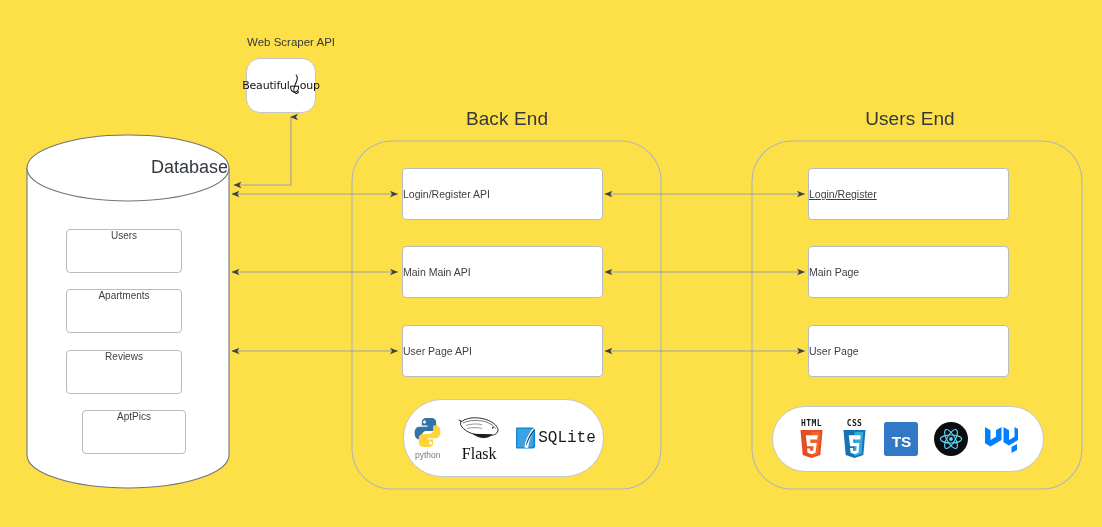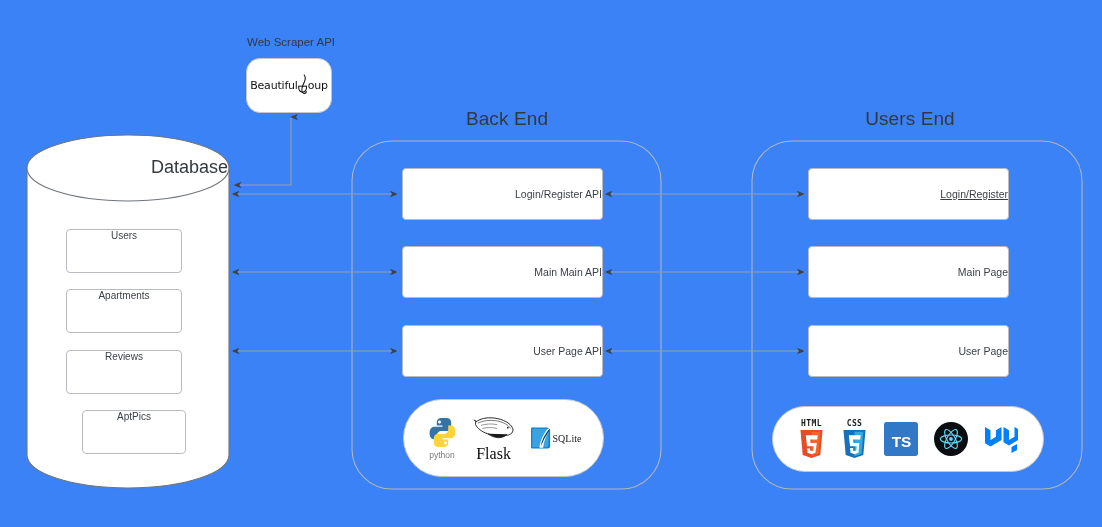--- a/index.html
+++ b/index.html
@@ -8,21 +8,21 @@
     background: #ffffff;
   }
   body {
     font-family: "Liberation Sans", sans-serif;
     color: #2b2f35;
   }
   #canvas {
     position: relative;
     width: 1102px;
     height: 527px;
-    background: #3b82f6;
+    background: #fde047;
     overflow: hidden;
   }
   .svg-layer {
     position: absolute;
     left: 0;
     top: 0;
     width: 1102px;
     height: 527px;
     pointer-events: none;
   }
@@ -48,21 +48,21 @@
     white-space: nowrap;
     text-align: right;
   }
   .node-box {
     position: absolute;
     border: 1px solid #b8bcc2;
     border-radius: 4px;
     background: #ffffff;
     display: flex;
     align-items: center;
-    justify-content: flex-end;
+    justify-content: flex-start;
     font-size: 10.5px;
     color: #3a3f46;
     box-sizing: border-box;
   }
   .db-table-box {
     position: absolute;
     border: 1px solid #b8bcc2;
     border-radius: 4px;
     background: #ffffff;
     display: flex;
@@ -144,21 +144,21 @@
     <line x1="232" y1="272" x2="398" y2="272" stroke="#9aa0a8" stroke-width="1.1" marker-start="url(#arrowL)" marker-end="url(#arrowR)"></line>
     <line x1="232" y1="351" x2="398" y2="351" stroke="#9aa0a8" stroke-width="1.1" marker-start="url(#arrowL)" marker-end="url(#arrowR)"></line>
 
     <line x1="605" y1="194" x2="805" y2="194" stroke="#9aa0a8" stroke-width="1.1" marker-start="url(#arrowL)" marker-end="url(#arrowR)"></line>
     <line x1="605" y1="272" x2="805" y2="272" stroke="#9aa0a8" stroke-width="1.1" marker-start="url(#arrowL)" marker-end="url(#arrowR)"></line>
     <line x1="605" y1="351" x2="805" y2="351" stroke="#9aa0a8" stroke-width="1.1" marker-start="url(#arrowL)" marker-end="url(#arrowR)"></line>
   </svg>
 
   <div class="scraper-title" style="left:231px; top:36px; width:120px;">Web Scraper API</div>
 
-  <div class="scraper-pill" style="left:246px; top:58px; width:86px; height:55px;">
+  <div class="scraper-pill" style="left:246px; top:58px; width:70px; height:55px;">
     <span class="bs-logo">
       <span>Beautiful</span>
       <svg width="11" height="24" viewBox="0 0 11 24" style="margin:0 -0.5px;">
         <path d="M7.2,1 C7.2,1 8.6,2.6 8.2,5.2 C7.9,7.4 6.6,9.4 5.6,12.2 C4.6,15 4.4,17.6 6.0,18.9 C7.3,20 9.2,19.4 9.3,17.6" fill="none" stroke="#111111" stroke-width="1.05" stroke-linecap="round"></path>
         <path d="M1.6,12.2 L9.6,12.2" stroke="#111111" stroke-width="1.0" stroke-linecap="round"></path>
         <path d="M1.6,12.2 C1.6,15.9 3.2,18.1 5.6,18.1 C8.0,18.1 9.6,15.9 9.6,12.2" fill="none" stroke="#111111" stroke-width="1.05"></path>
       </svg>
       <span>oup</span>
     </span>
   </div>
@@ -214,21 +214,21 @@
         <span style="font-family:'Liberation Serif',serif; font-size:16px; color:#0d0d0d; line-height:1;">Flask</span>
       </div>
 
       <div class="logo" style="gap:0px;">
         <svg width="26" height="26" viewBox="0 0 64 64">
           <path d="M8,6 L44,6 C48,6 52,10 52,14 L52,52 C52,56 48,58 44,58 L8,58 C6,58 5,57 5,54 L5,10 C5,7 6,6 8,6 Z" fill="#0F80CC"></path>
           <path d="M10,9 L42,9 C45,9 48,12 48,15 L48,50 C48,53 45,55 42,55 L10,55 C9,55 8,54 8,52 L8,12 C8,10 9,9 10,9 Z" fill="#3AA3E3"></path>
           <path d="M47,8 C40,16 33,28 29,40 C27,46 26,52 26,56 L35,56 C36,44 41,26 52,12 Z" fill="#ffffff"></path>
           <path d="M50,10 C42,19 35,31 31,43 L29,52 L33,44 C38,32 45,20 52,12 Z" fill="#003B57"></path>
         </svg>
-        <span style="font-family:Liberation Serif, serif; font-size:10px; color:#1a1a1a; margin-left:-2px;">SQLite</span>
+        <span style="font-family:Liberation Mono, monospace; font-size:16px; color:#1a1a1a; margin-left:-2px;">SQLite</span>
       </div>
 
     </div>
   </div>
 
   <div class="section-title" style="left:810px; top:108px; width:200px;">Users End</div>
 
   <div class="node-box" style="left:808px; top:168px; width:201px; height:52px;text-decoration:underline;">
     <span>Login/Register</span>
   </div>

